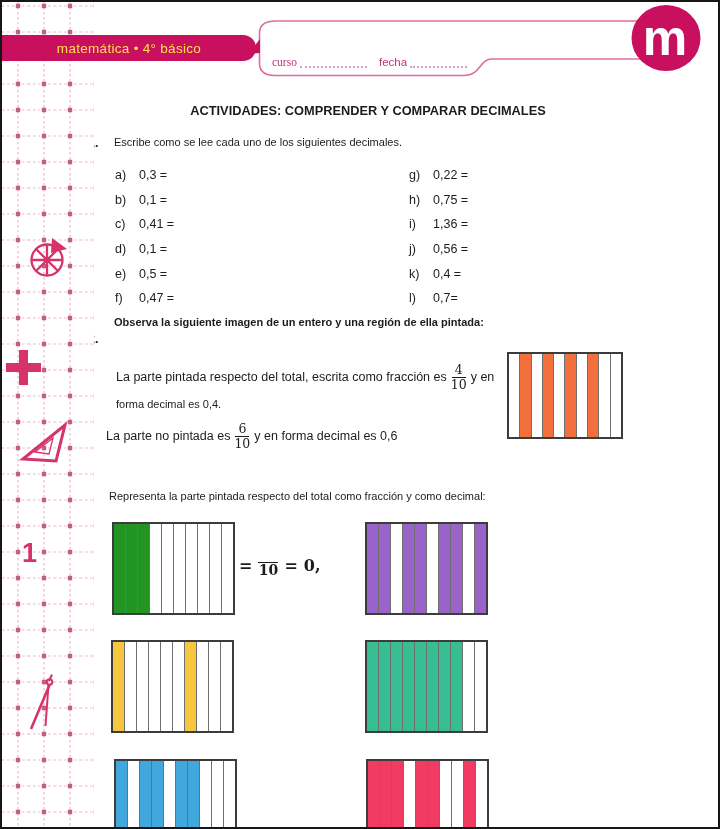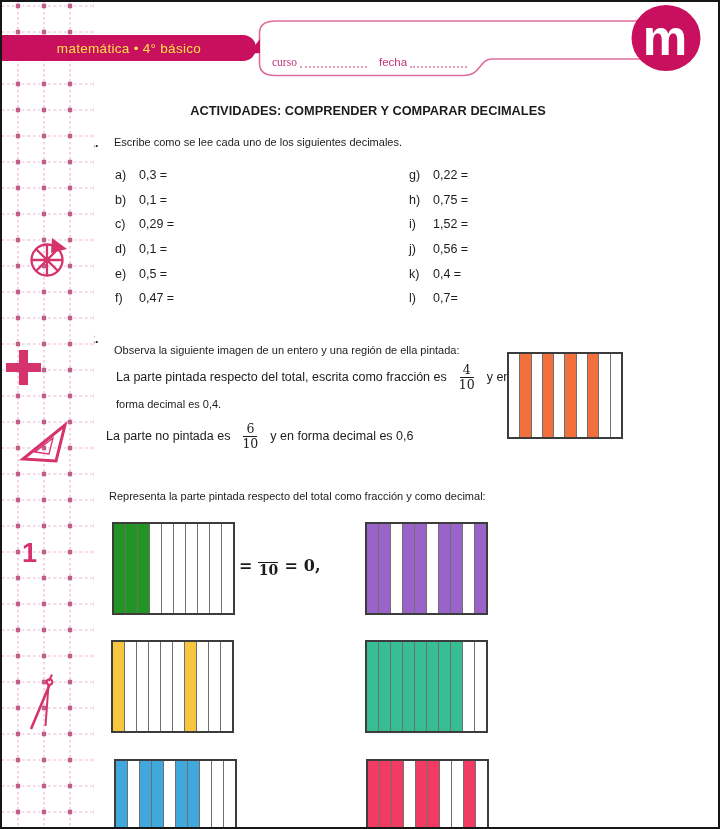--- a/index.html
+++ b/index.html
@@ -14,21 +14,21 @@
   .field{position:absolute;display:flex;align-items:flex-end;color:#c23278;
          font-size:11.5px;z-index:4;}
   .dotline{flex:1;border-bottom:2px dotted #e09cbd;height:11px;margin-left:3px;}
   .title{position:absolute;left:86px;top:101px;width:560px;text-align:center;
          font-weight:bold;font-size:12.8px;}
   .exnum{position:absolute;font-weight:bold;font-size:12.5px;}
   .prompt{position:absolute;font-size:11px;white-space:nowrap;}
   .item-col{position:absolute;}
   .item{display:flex;align-items:center;height:24.6px;font-size:12.5px;}
   .item .letter{width:24px;}
-  .para-line{position:absolute;display:flex;align-items:center;gap:12px;
+  .para-line{position:absolute;display:flex;align-items:center;gap:4px;
              font-size:12.5px;white-space:nowrap;}
   .frac{display:inline-flex;flex-direction:column;align-items:center;
         font-family:"DejaVu Serif",serif;font-size:12.5px;line-height:1.12;}
   .frac .num{border-bottom:1.3px solid #1c1c1c;padding:0 3px;}
   .frac .num.blank{width:20px;height:10px;padding:0;border-bottom:1.6px solid #1c1c1c;}
   .tenths{position:absolute;display:flex;border:2px solid #3c3c3c;background:#fff;
           box-sizing:border-box;}
   .tenths .cell{flex:1;}
   .tenths .cell + .cell{border-left:1px solid #6f6f6f;}
   .equation{position:absolute;left:237px;top:548px;height:30px;display:flex;
@@ -102,21 +102,21 @@
     <div class="item">
         <span class="letter">a)</span>
         <span>0,3 =</span>
       </div>
     <div class="item">
         <span class="letter">b)</span>
         <span>0,1 =</span>
       </div>
     <div class="item">
         <span class="letter">c)</span>
-        <span>0,29 =</span>
+        <span>0,41 =</span>
       </div>
     <div class="item">
         <span class="letter">d)</span>
         <span>0,1 =</span>
       </div>
     <div class="item">
         <span class="letter">e)</span>
         <span>0,5 =</span>
       </div>
     <div class="item">
@@ -128,38 +128,38 @@
     <div class="item">
         <span class="letter">g)</span>
         <span>0,22 =</span>
       </div>
     <div class="item">
         <span class="letter">h)</span>
         <span>0,75 =</span>
       </div>
     <div class="item">
         <span class="letter">i)</span>
-        <span>1,52 =</span>
+        <span>1,36 =</span>
       </div>
     <div class="item">
         <span class="letter">j)</span>
         <span>0,56 =</span>
       </div>
     <div class="item">
         <span class="letter">k)</span>
         <span>0,4 =</span>
       </div>
     <div class="item">
         <span class="letter">l)</span>
         <span>0,7=</span>
       </div>
   </div>
 
   <div class="exnum" style="left:86px;top:330px;">2.</div>
-  <div class="prompt" style="left:112px;top:342px;">Observa la siguiente imagen de un entero y una región de ella pintada:</div>
+  <div class="prompt" style="left:112px;top:314px;font-weight:bold;">Observa la siguiente imagen de un entero y una región de ella pintada:</div>
 
   <div class="para-line" style="left:114px;top:362px;height:26px;">
     <span>La parte pintada respecto del total, escrita como fracción es</span>
     <span class="frac">
       <span class="num">4</span>
       <span class="den">10</span>
     </span>
     <span>y en</span>
   </div>
   <div class="prompt" style="left:114px;top:396px;">forma decimal es 0,4.</div>

